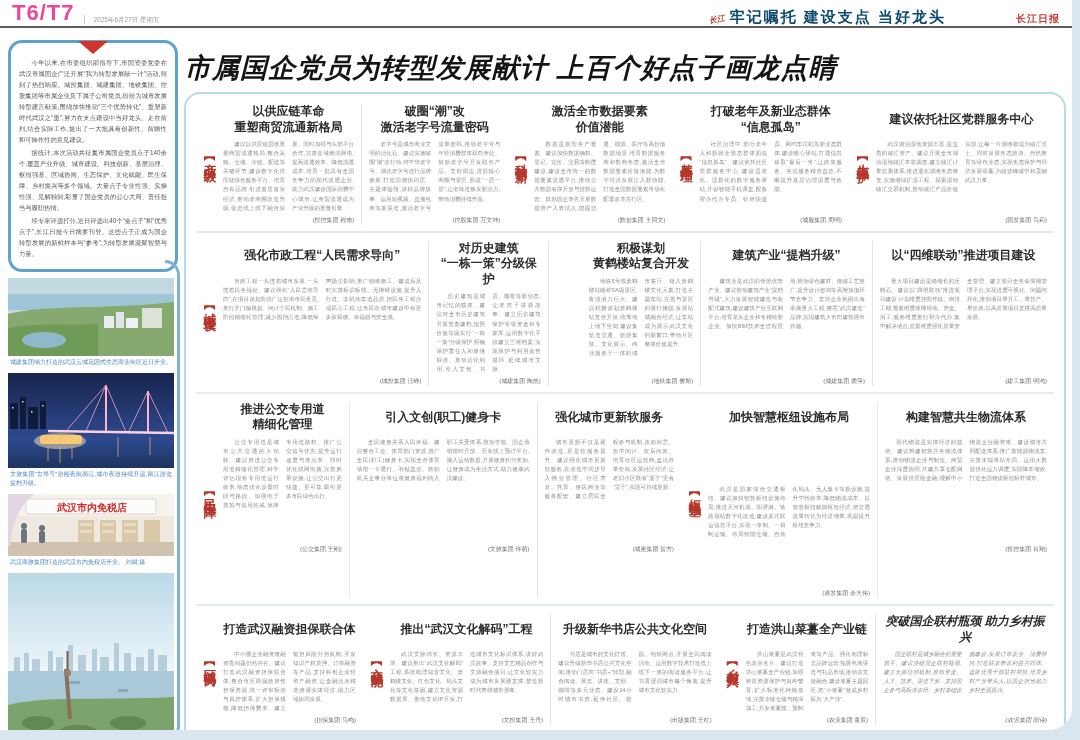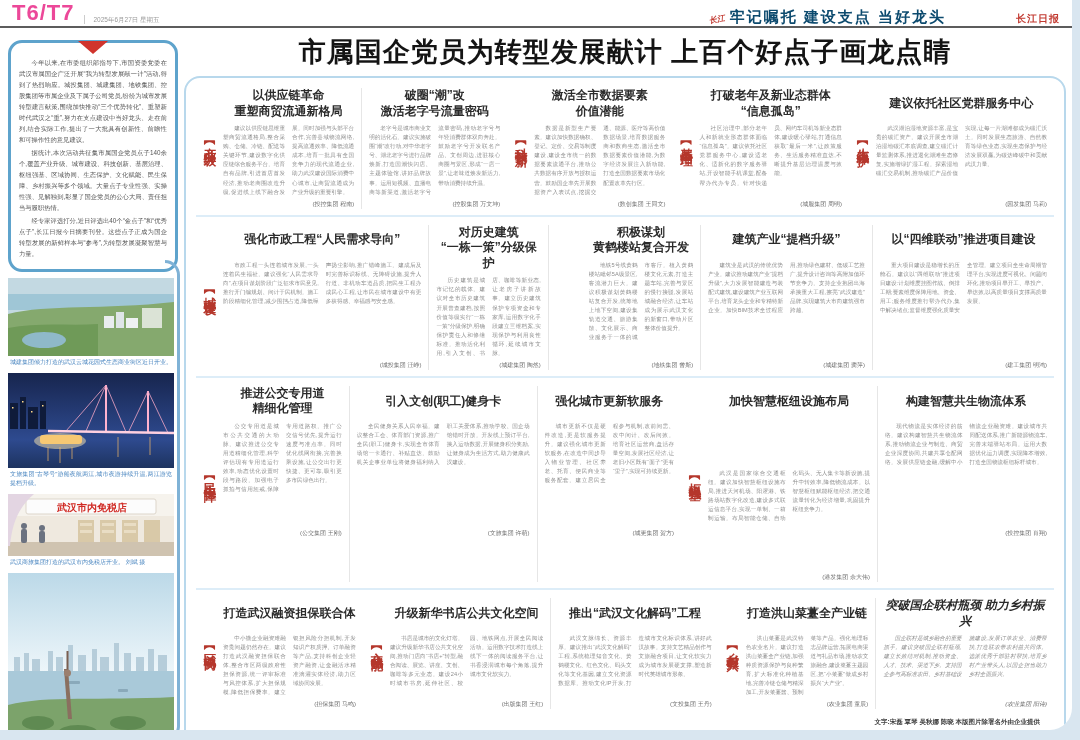--- a/index.html
+++ b/index.html
@@ -19,21 +19,21 @@
   .sidebar{width:170px;flex:none;position:relative;}
   .sidebar::after{content:'';position:absolute;right:-2px;top:230px;bottom:40px;width:12px;border:3px solid #7fb2d6;border-left:none;border-radius:0 16px 16px 0;z-index:0;}
   .intro-box{border:3px solid #5ea3cc;border-radius:14px;padding:14px 8px 8px;margin-top:10px;position:relative;background:#fff;}
   .intro-box .tri{position:absolute;top:-2px;left:50%;margin-left:-15px;width:0;height:0;border:15px solid transparent;border-top:13px solid #d0342c;border-bottom:0;}
   .intro-box p{font-size:6.3px;color:#555;line-height:1.75;text-align:justify;margin:0 0 2px;text-indent:2em;}
   figure{margin:6px 0 0;width:166px;position:relative;z-index:1;}
   figure svg{display:block;width:100%;}
   figcaption{font-size:6px;color:#4a86c0;line-height:1.5;padding:2px 2px 0;text-align:justify;}
   
   .content{flex:1;min-width:0;display:flex;flex-direction:column;}
-  .main-headline{font-size:27px;font-weight:900;color:#141414;text-align:center;margin:7px 0 8px;letter-spacing:1px;line-height:1.15;}
+  .main-headline{font-size:27px;font-weight:900;color:#141414;margin:23px 0 8px;letter-spacing:1px;line-height:1.15;font-style:italic;}
   .content-frame{border:2px solid #b8d8ec;border-radius:16px;padding:2px 10px 4px;flex:1;}
   .row{display:flex;align-items:stretch;padding:8px 0 6px;}
   .row + .row{border-top:2px solid #ddedf8;}
   .vlabel{writing-mode:vertical-rl;font-size:12.5px;font-weight:900;color:#b5372c;flex:none;width:20px;display:flex;justify-content:center;letter-spacing:2px;line-height:1;padding-top:2px;}
   .vlabel::after{content:'◆';font-size:5px;margin-top:7px;}
   .art{flex:1 1 0;padding:0 7px;display:flex;flex-direction:column;min-width:0;}
   .art + .art{border-left:1px solid #e6e6e6;}
   .art h3{margin:0 0 5px;font-size:12px;line-height:1.3;color:#2b2b2b;text-align:center;font-weight:800;min-height:31px;display:flex;flex-direction:column;justify-content:center;}
   .art .body{flex:1;column-count:2;column-gap:7px;font-size:5.6px;line-height:1.62;color:#8e8e8e;text-align:justify;overflow:hidden;max-height:104px;text-indent:2em;}
   .byline{text-align:right;font-size:6px;color:#6f6f6f;margin-top:3px;}
@@ -329,31 +329,31 @@
               <div class="art" style="flex-grow: 1.3;">
                 <h3>
                   <div>打造武汉融资担保联合体</div>
                 </h3>
                 <div class="body">中小微企业融资难融资贵问题仍然存在。建议打造武汉融资担保联合体,整合市区两级政府性担保资源,统一评审标准与风控体系,扩大担保规模,降低担保费率。建立银担风险分担机制,开发知识产权质押、订单融资等产品,支持科创企业轻资产融资,让金融活水精准滴灌实体经济,助力区域协同发展。</div>
                 <div class="byline">(担保集团 马鸣)</div>
               </div>
               <div class="vlabel">【文化赋能】</div>
               <div class="art" style="flex-grow: 1.5;">
                 <h3>
+                  <div>推出“武汉文化解码”工程</div>
+                </h3>
+                <div class="body">武汉文脉绵长、资源丰厚。建议推出“武汉文化解码”工程,系统梳理知音文化、黄鹤楼文化、红色文化、码头文化等文化基因,建立文化资源数据库。推动文化IP开发,打造城市文化标识体系,讲好武汉故事。支持文艺精品创作与文旅融合项目,让文化软实力成为城市发展硬支撑,塑造新时代英雄城市形象。</div>
+                <div class="byline">(文投集团 王丹)</div>
+              </div>
+              <div class="art" style="flex-grow: 1.5;">
+                <h3>
                   <div>升级新华书店公共文化空间</div>
                 </h3>
                 <div class="body">书店是城市的文化灯塔。建议升级新华书店公共文化空间,推动门店向“书店+”转型,融合阅读、展览、讲座、文创、咖啡等多元业态。建设24小时城市书房,延伸社区、校园、地铁网点,开展全民阅读活动。运用数字技术打造线上线下一体的阅读服务平台,让书香浸润城市每个角落,提升城市文化软实力。</div>
                 <div class="byline">(出版集团 王红)</div>
-              </div>
-              <div class="art" style="flex-grow: 1.5;">
-                <h3>
-                  <div>推出“武汉文化解码”工程</div>
-                </h3>
-                <div class="body">武汉文脉绵长、资源丰厚。建议推出“武汉文化解码”工程,系统梳理知音文化、黄鹤楼文化、红色文化、码头文化等文化基因,建立文化资源数据库。推动文化IP开发,打造城市文化标识体系,讲好武汉故事。支持文艺精品创作与文旅融合项目,让文化软实力成为城市发展硬支撑,塑造新时代英雄城市形象。</div>
-                <div class="byline">(文投集团 王丹)</div>
               </div>
               <div class="vlabel">【乡村振兴】</div>
               <div class="art" style="flex-grow: 1.2;">
                 <h3>
                   <div>打造洪山菜薹全产业链</div>
                 </h3>
                 <div class="body">洪山菜薹是武汉特色农业名片。建议打造洪山菜薹全产业链,加强种质资源保护与良种繁育,扩大标准化种植基地,完善冷链仓储与精深加工,开发菜薹酱、预制菜等产品。强化地理标志品牌运营,拓展电商渠道与礼品市场,推动农文旅融合,建设菜薹主题园区,把“小菜薹”做成乡村振兴“大产业”。</div>
                 <div class="byline">(农业集团 童辰)</div>
               </div>
               <div class="art" style="flex-grow: 1.6; font-style: italic;">

